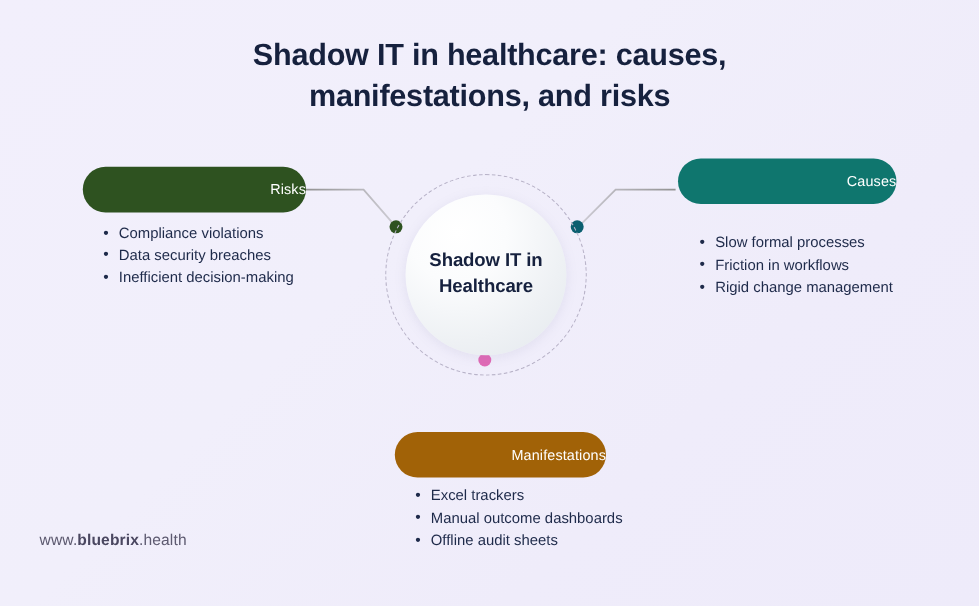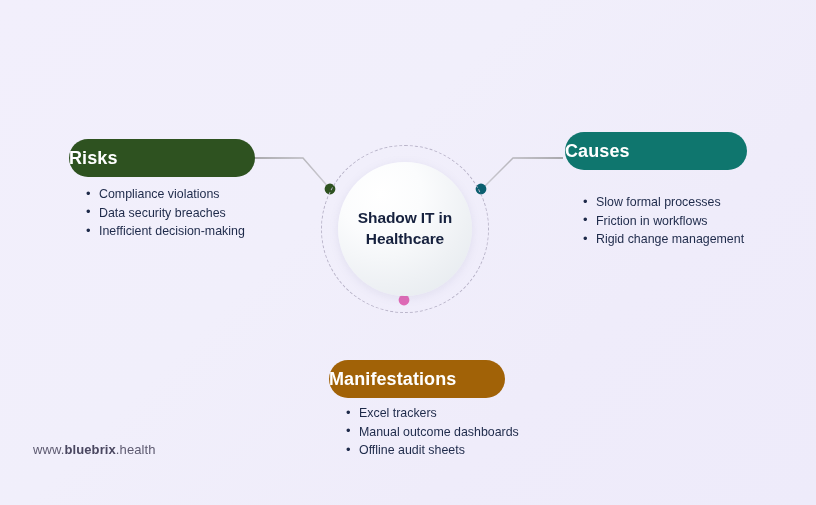--- a/index.html
+++ b/index.html
@@ -76,24 +76,24 @@
     letter-spacing: -0.1px;
   }
 
   
   .pill {
     position: absolute;
     height: 38px;
     border-radius: 19px;
     display: flex;
     align-items: center;
-    justify-content: flex-start;
+    justify-content: flex-end;
     color: #ffffff;
-    font-size: 18px;
-    font-weight: bold;
+    font-size: 12px;
+    font-weight: normal;
     letter-spacing: 0.1px;
   }
   #pill-risks {
     left: 69px;
     top: 139px;
     width: 186px;
     background: #2e5220;
   }
   #pill-causes {
     left: 565px;
@@ -156,20 +156,21 @@
     color: #5d5a70;
     letter-spacing: 0.1px;
   }
   #footer b { font-weight: bold; color: #4a4760; }
 </style>
 </head>
 <body>
 
 <div id="stage">
 
+  <div id="title">Shadow IT in healthcare: causes, manifestations, and risks</div>
 
   <svg id="connectors" viewBox="0 0 816 505" xmlns="http://www.w3.org/2000/svg">
     <defs>
       <linearGradient id="pinkFade" x1="0" y1="0" x2="0" y2="1">
         <linearGradient id="x"></linearGradient>
         <stop offset="0%" stop-color="#e06ab6" stop-opacity="0.15"></stop>
         <stop offset="45%" stop-color="#e06ab6" stop-opacity="0.55"></stop>
         <stop offset="100%" stop-color="#e06ab6" stop-opacity="0.95"></stop>
       </linearGradient>
       <linearGradient id="grayFadeL" x1="0" y1="0" x2="1" y2="0">

